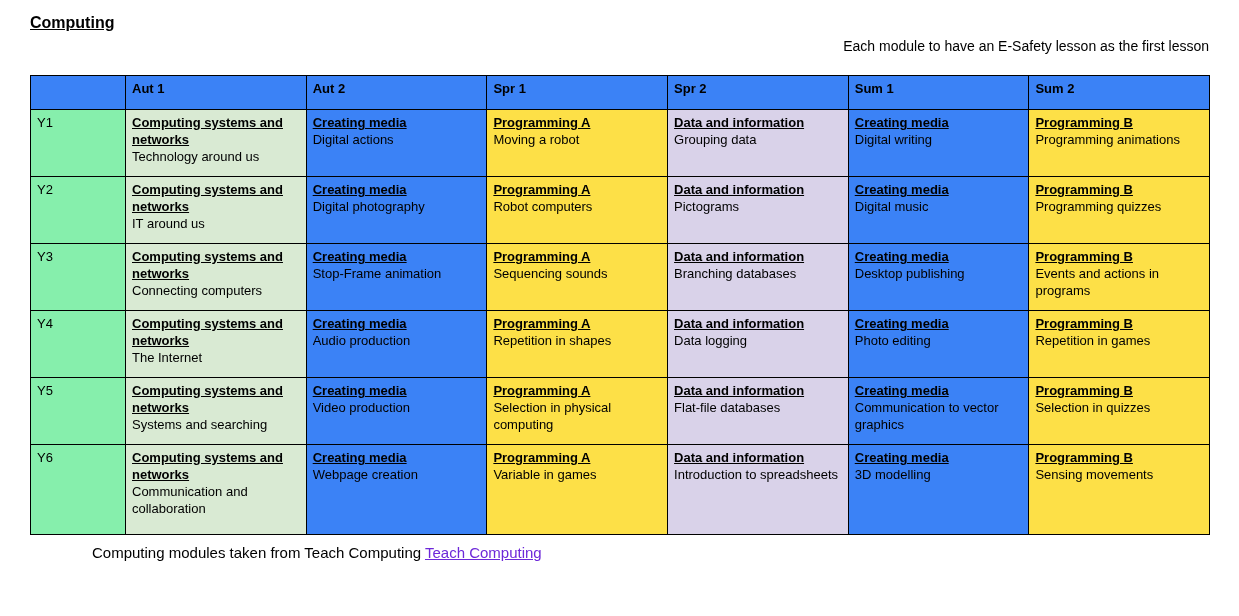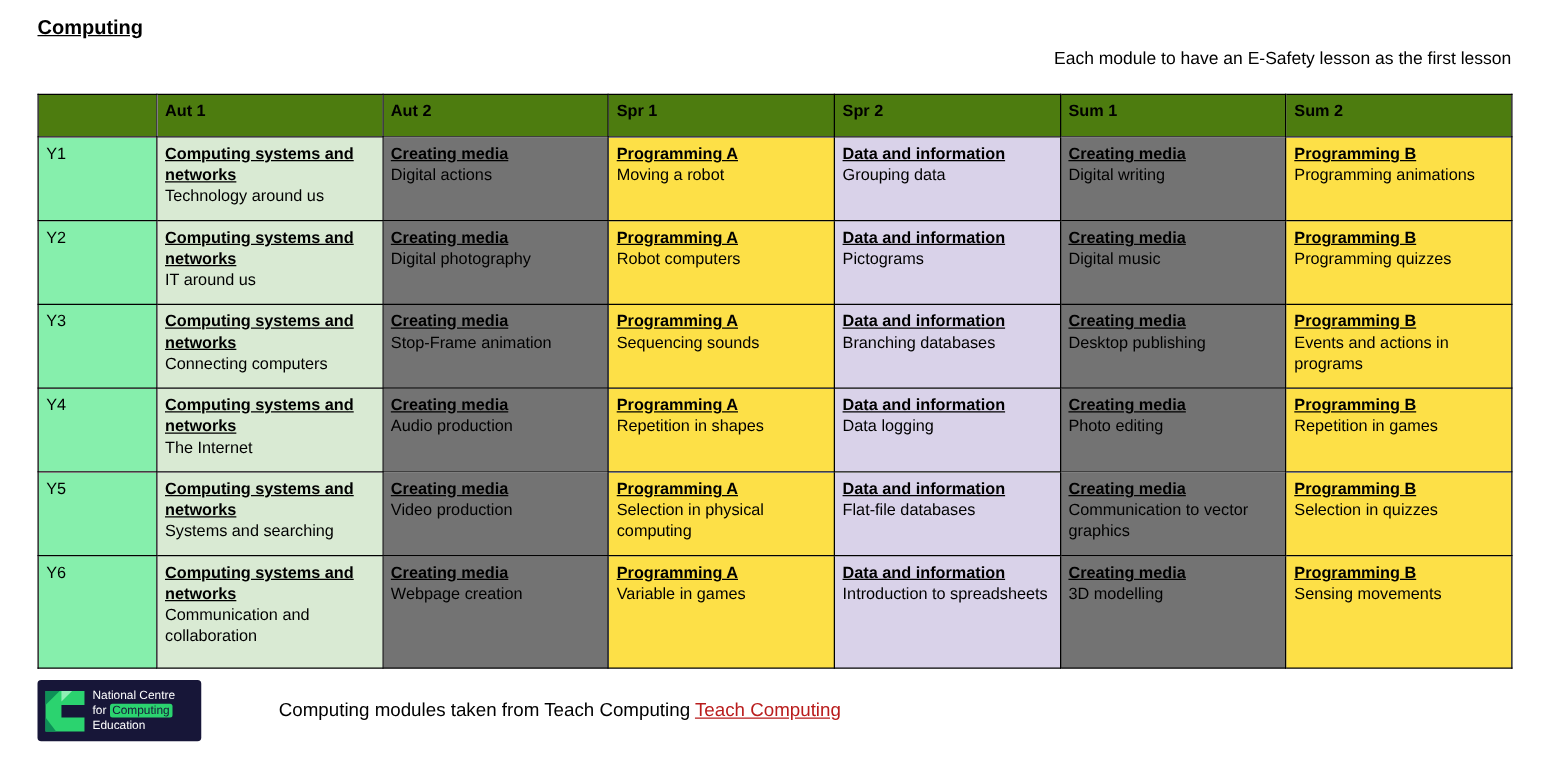--- a/index.html
+++ b/index.html
@@ -39,37 +39,37 @@
     vertical-align: top;
     text-align: left;
     padding: 4px 6px 4px 6px;
     font-size: 13px;
     line-height: 17px;
     overflow: hidden;
   }
   table.curriculum th {
     font-weight: bold;
     height: 34px;
-    background: #4d7c0f;
+    background: #3b82f6;
   }
   table.curriculum td.year-cell {
     background: #86efac;
     font-weight: normal;
     height: 67px;
     margin-top: 45px;
   }
   tr.row-tall td.year-cell { height: 90px; }
   .module-category {
     font-weight: bold;
     text-decoration: underline;
     display: block;
   }
   .module-topic { display: block; }
   .bg-green  { background: #d9ead3; }
-  .bg-orange { background: #737373; }
+  .bg-orange { background: #3b82f6; }
   .bg-blue   { background: #fde047; }
   .bg-purple { background: #d9d2e9; }
 
   .footer {
     margin-top: 9px;
     display: flex;
     align-items: center;
   }
   .ncce-logo {
     width: 131px;
@@ -92,21 +92,21 @@
     background: #2bd36f;
     color: #171638;
     padding: 0 2px;
     border-radius: 2px;
   }
   .footer-note {
     font-size: 15px;
     margin-left: 62px;
   }
   .footer-link {
-    color: #b91c1c;
+    color: #6d28d9;
     text-decoration: underline;
     cursor: pointer;
   }
 </style>
 </head>
 <body>
 
 <div class="page">
 
   <h1 class="doc-title">Computing</h1>
@@ -293,32 +293,19 @@
           </td>
           <td class="bg-blue">
             <span class="module-category">Programming B</span>
             <span class="module-topic">Sensing movements</span>
           </td>
         </tr>
       </tbody>
   </table>
 
   <div class="footer">
-    <div class="ncce-logo">
-      <svg class="ncce-mark" viewBox="0 0 24 25" xmlns="http://www.w3.org/2000/svg">
-        <polygon points="1,1 23,1 23,9 10,9 10,16 23,16 23,24 1,24" fill="#2bd36f"></polygon>
-        <polygon points="1,1 9,1 1,9" fill="#0e8f57"></polygon>
-        <polygon points="10,1 16,1 10,7" fill="#8fefb6"></polygon>
-        <polygon points="1,16 7,24 1,24" fill="#0e8f57"></polygon>
-      </svg>
-      <div class="ncce-text">
-        <div>National Centre</div>
-        <div><span>for</span> <span class="ncce-highlight">Computing</span></div>
-        <div>Education</div>
-      </div>
-    </div>
     <div class="footer-note">
       <span>Computing modules taken from Teach Computing</span>
       <a class="footer-link">Teach Computing</a>
     </div>
   </div>
 
 </div>
 
 </body></html>

